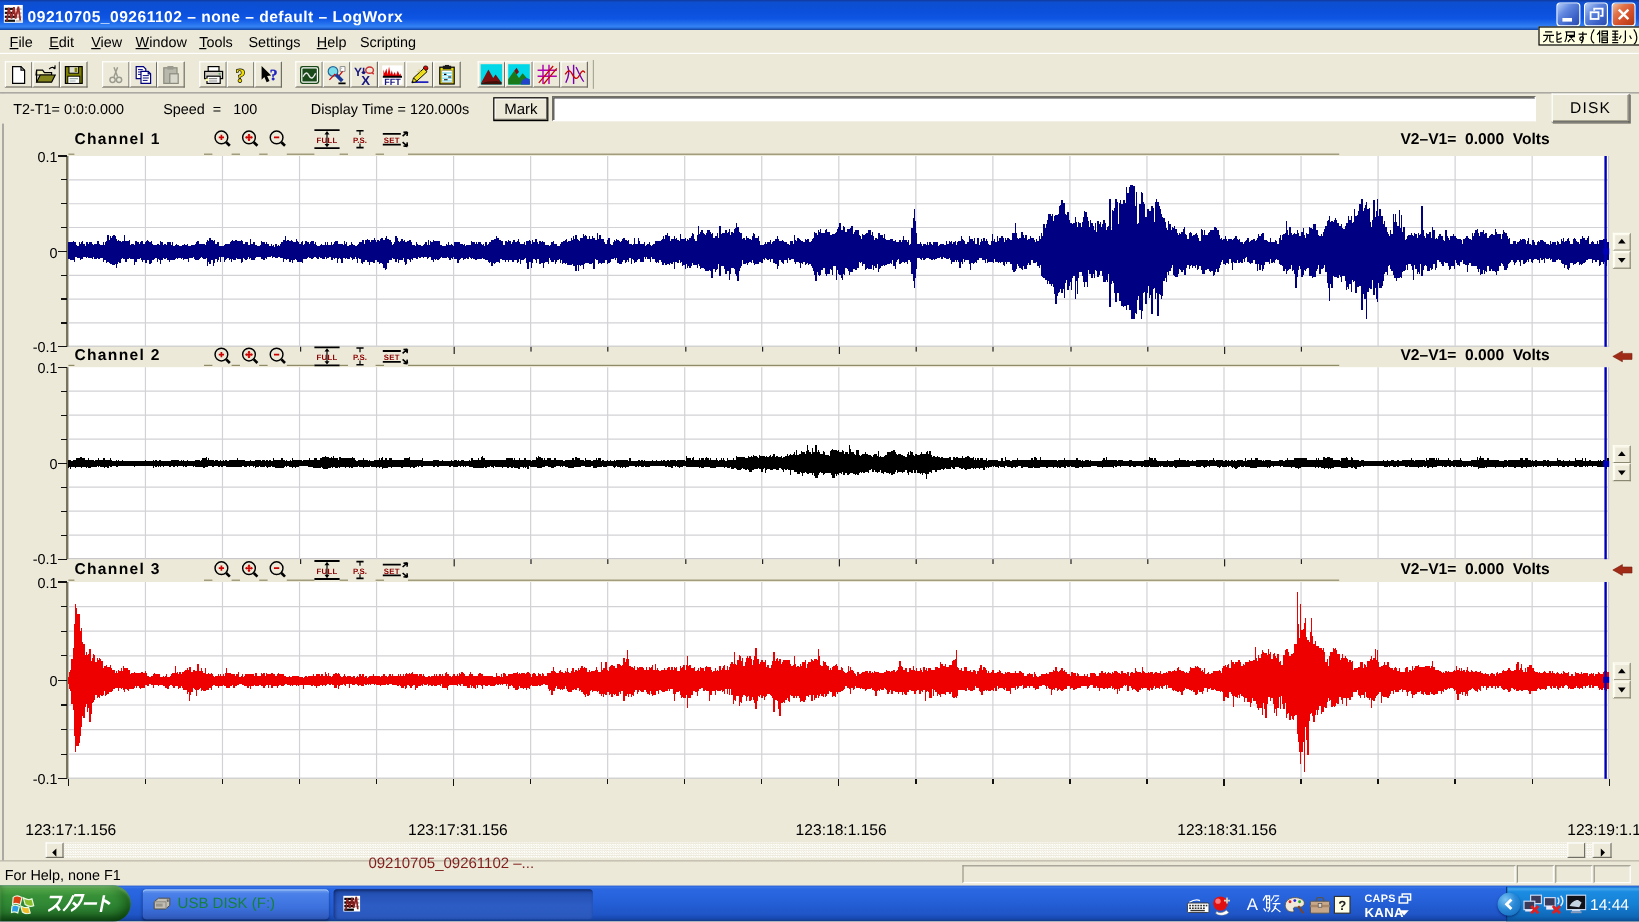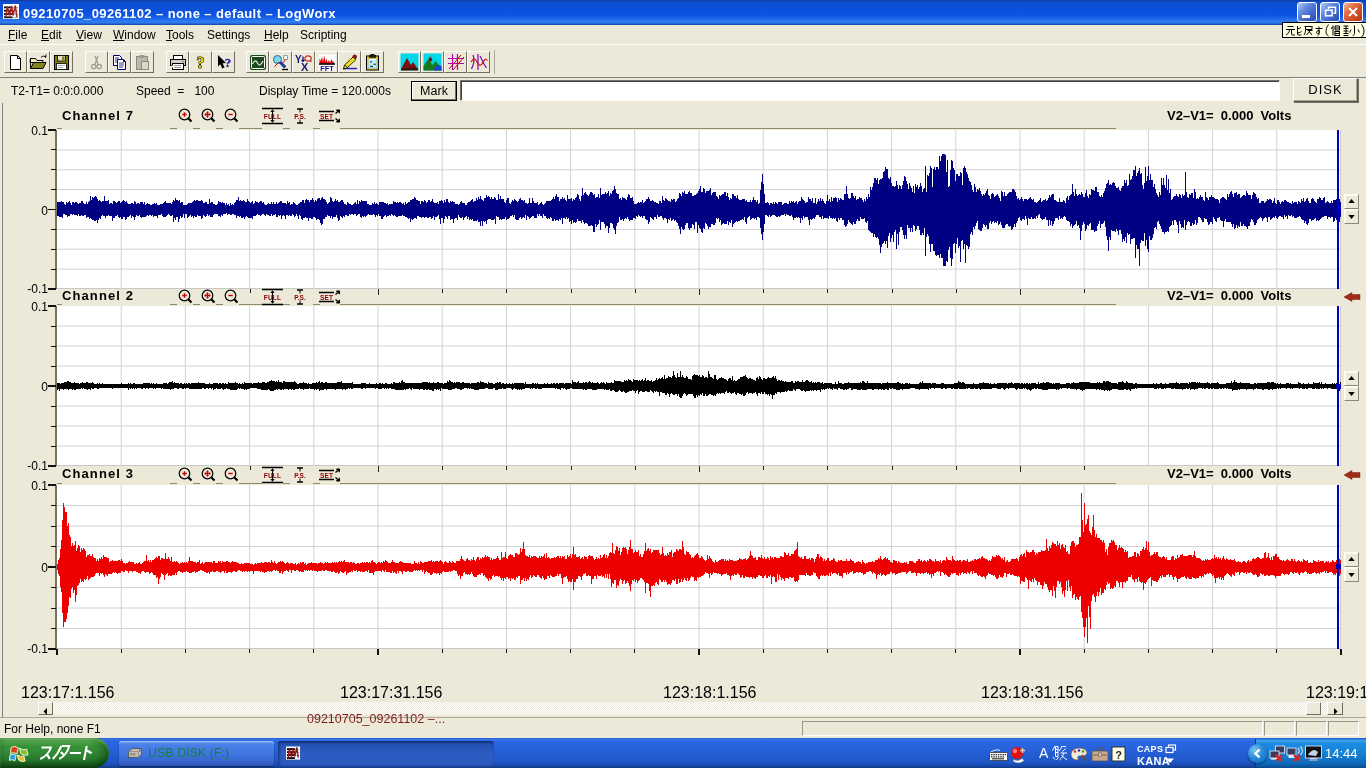--- a/index.html
+++ b/index.html
@@ -1,16 +1,16 @@
 <!DOCTYPE html>
 <html><head><meta charset="utf-8"><style>
 *{margin:0;padding:0;box-sizing:border-box}
 body{width:1366px;height:768px;overflow:hidden;font-family:"Liberation Sans",sans-serif;background:#ece9d8;position:relative}
 .ylab{position:absolute;font-size:12px;color:#000;text-align:right}
-.xlab{position:absolute;top:684px;font-size:16px;color:#000}
+.xlab{position:absolute;top:684px;font-size:13px;color:#000}
 .spbtn{position:absolute;left:0;width:15px;height:15px;background:#ece9d8;border:1px solid;border-color:#fffff2 #8a8772 #8a8772 #fffff2;box-shadow:inset 1px 1px 0 #fdfbf0}
 .spbtn svg{display:block;margin:0 auto}
 .tbtn{position:absolute;top:51px;width:23px;height:22px;background:#ece9d8;border:1px solid;border-color:#fff #716f64 #716f64 #fff;display:flex;align-items:center;justify-content:center}
 .menu-item{position:absolute;top:28px;font-size:12px;color:#000}
 </style></head><body>
 
 <div style="position:absolute;left:0;top:0;width:1366px;height:25px;background:linear-gradient(180deg,#11399e 0%,#0d4fd0 8%,#0b50dc 40%,#0e55e4 62%,#2572ee 80%,#3381f4 88%,#2a74e4 92%,#1a55be 97%,#12409c 100%)"></div>
 <svg style="position:absolute;left:3px;top:4px" width="17" height="17" viewBox="0 0 17 17">
  <rect x="0" y="0" width="16" height="15" fill="#fff"></rect>
  <rect x="1" y="2.5" width="8.5" height="1.8" fill="#111"></rect>
@@ -221,21 +221,21 @@
 <div style="position:absolute;left:1293px;top:78px;width:65px;height:24px;background:#ece9d8;border:1px solid;border-color:#fff #555 #555 #fff;box-shadow:inset -1px -1px 0 #a8a590,1px 1px 0 #716f64;font-size:13px;text-align:center;line-height:22px;letter-spacing:1px">DISK</div>
 
 <div style="position:absolute;left:57px;top:128px;width:5px;height:1px;background:#8f8b66"></div>
 <div style="position:absolute;left:170px;top:128px;width:7px;height:1px;background:#8f8b66"></div>
 <div style="position:absolute;left:193px;top:128px;width:7px;height:1px;background:#8f8b66"></div>
 <div style="position:absolute;left:216px;top:128px;width:7px;height:1px;background:#8f8b66"></div>
 <div style="position:absolute;left:239px;top:128px;width:23px;height:1px;background:#8f8b66"></div>
 <div style="position:absolute;left:283px;top:128px;width:7px;height:1px;background:#8f8b66"></div>
 <div style="position:absolute;left:313px;top:128px;width:7px;height:1px;background:#8f8b66"></div>
 <div style="position:absolute;left:340px;top:128px;width:776px;height:1px;background:#8f8b66"></div>
-<div style="position:absolute;left:62px;top:108px;font-weight:bold;font-size:13px;letter-spacing:1.1px;color:#000">Channel 7</div>
+<div style="position:absolute;left:62px;top:108px;font-weight:bold;font-size:13px;letter-spacing:1.1px;color:#000">Channel 1</div>
 <div style="position:absolute;left:177px;top:107px"><svg width="17" height="17" viewBox="0 0 17 17">
       <circle cx="7.5" cy="7.5" r="5.3" fill="none" stroke="#000" stroke-width="1.2"></circle>
       <path d="M5.3 7.5h4.4M7.5 5.3v4.4" stroke="#cc0000" stroke-width="1.4"></path>
       <path d="M11.5 11.5l3 3" stroke="#000" stroke-width="2.2"></path>
     </svg></div>
 <div style="position:absolute;left:200px;top:107px"><svg width="17" height="17" viewBox="0 0 17 17">
       <circle cx="7.5" cy="7.5" r="5.3" fill="none" stroke="#000" stroke-width="1.2"></circle>
       <path d="M4.6 7.5h5.8M7.5 4.6v5.8" stroke="#cc0000" stroke-width="1.3"></path>
       <path d="M4.4 7.5l1.6-1.4v2.8zM10.6 7.5L9 6.1v2.8zM7.5 4.4L6.1 6h2.8zM7.5 10.6L6.1 9h2.8z" fill="#cc0000"></path>
       <path d="M11.5 11.5l3 3" stroke="#000" stroke-width="2.2"></path>

